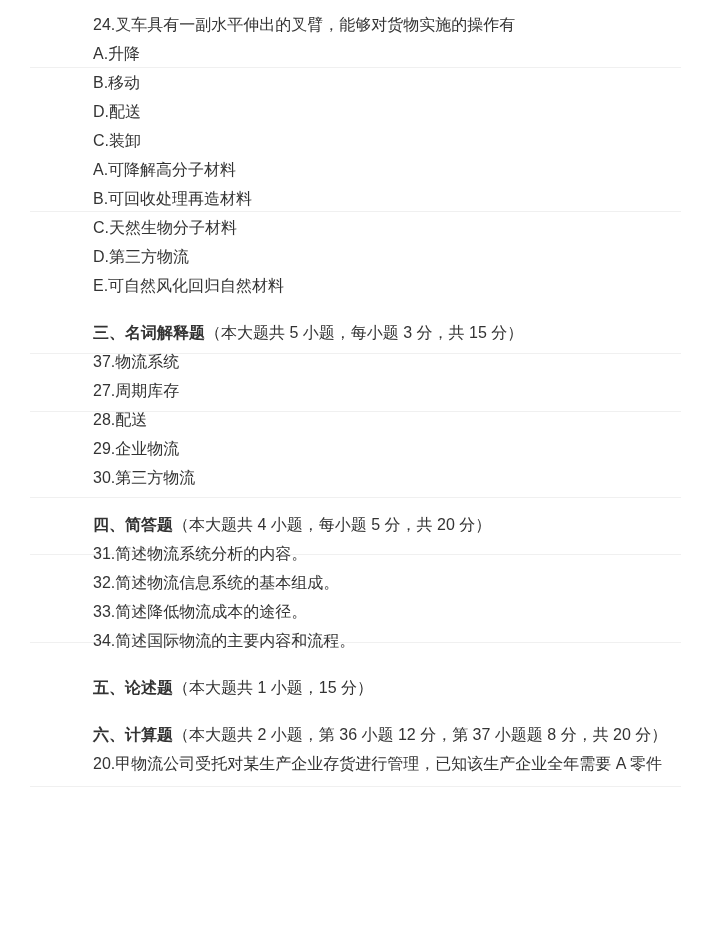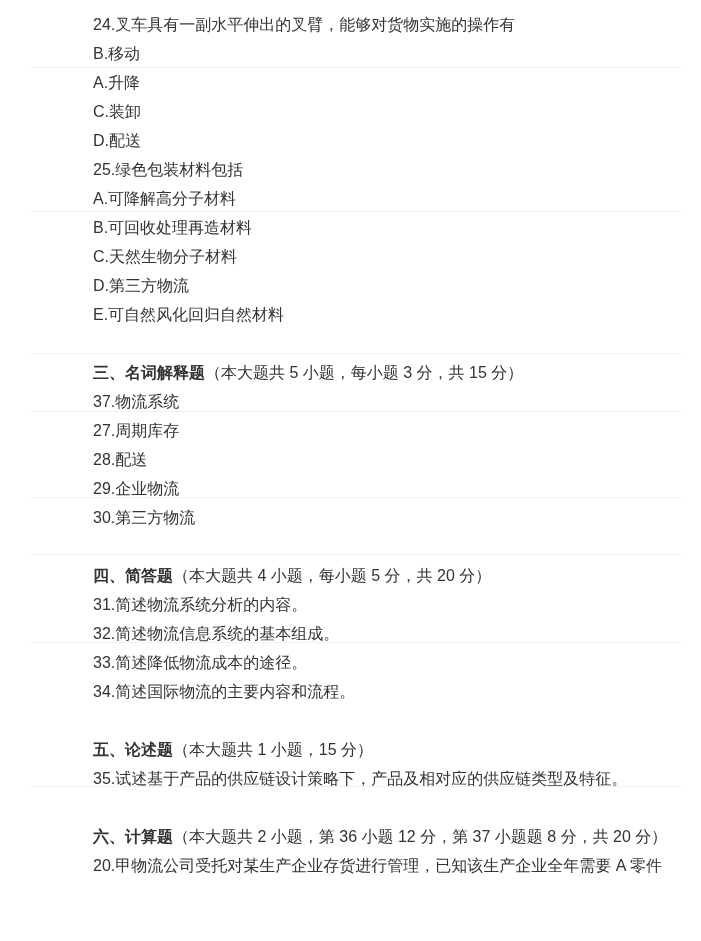--- a/index.html
+++ b/index.html
@@ -27,21 +27,21 @@
     line-height: 29px;
     color: #333333;
     z-index: 2;
   }
   .line {
     text-indent: 33px;
     margin: 0;
     white-space: nowrap;
   }
   .heading {
-    margin-top: 29px;
+    margin-top: 18px;
   }
   .heading .title {
     font-weight: 700;
     color: #333333;
   }
   .heading .note {
     font-weight: 400;
   }
   .wrap-line {
     text-indent: 0;
@@ -65,26 +65,25 @@
   <div class="divider" style="top:353px"></div>
   <div class="divider" style="top:411px"></div>
   <div class="divider" style="top:497px"></div>
   <div class="divider" style="top:554px"></div>
   <div class="divider" style="top:642px"></div>
   <div class="divider" style="top:786px"></div>
 
   <div class="content">
 
     <div class="line">24.叉车具有一副水平伸出的叉臂，能够对货物实施的操作有</div>
+    <div class="line">A.升降</div>
     <div class="line">B.移动</div>
-    <div class="line">A.升降</div>
+    <div class="line">D.配送</div>
     <div class="line">C.装卸</div>
-    <div class="line">D.配送</div>
 
-    <div class="line">25.绿色包装材料包括</div>
     <div class="line">A.可降解高分子材料</div>
     <div class="line">B.可回收处理再造材料</div>
     <div class="line">C.天然生物分子材料</div>
     <div class="line">D.第三方物流</div>
     <div class="line">E.可自然风化回归自然材料</div>
 
     <div class="line heading">
       <span class="title">三、名词解释题</span><span class="note">（本大题共 5 小题，每小题 3 分，共 15 分）</span>
     </div>
     <div class="line">37.物流系统</div>
@@ -97,21 +96,20 @@
       <span class="title">四、简答题</span><span class="note">（本大题共 4 小题，每小题 5 分，共 20 分）</span>
     </div>
     <div class="line">31.简述物流系统分析的内容。</div>
     <div class="line">32.简述物流信息系统的基本组成。</div>
     <div class="line">33.简述降低物流成本的途径。</div>
     <div class="line">34.简述国际物流的主要内容和流程。</div>
 
     <div class="line heading">
       <span class="title">五、论述题</span><span class="note">（本大题共 1 小题，15 分）</span>
     </div>
-    <div class="line">35.试述基于产品的供应链设计策略下，产品及相对应的供应链类型及特征。</div>
 
     <div class="line heading">
       <span class="title">六、计算题</span><span class="note">（本大题共 2 小题，第 36 小题 12 分，第 37 小题题 8 分，共 20 分）</span>
     </div>
     <div class="line">20.甲物流公司受托对某生产企业存货进行管理，已知该生产企业全年需要 A 零件</div>
 
   </div>
 </div>
 
 </body></html>

